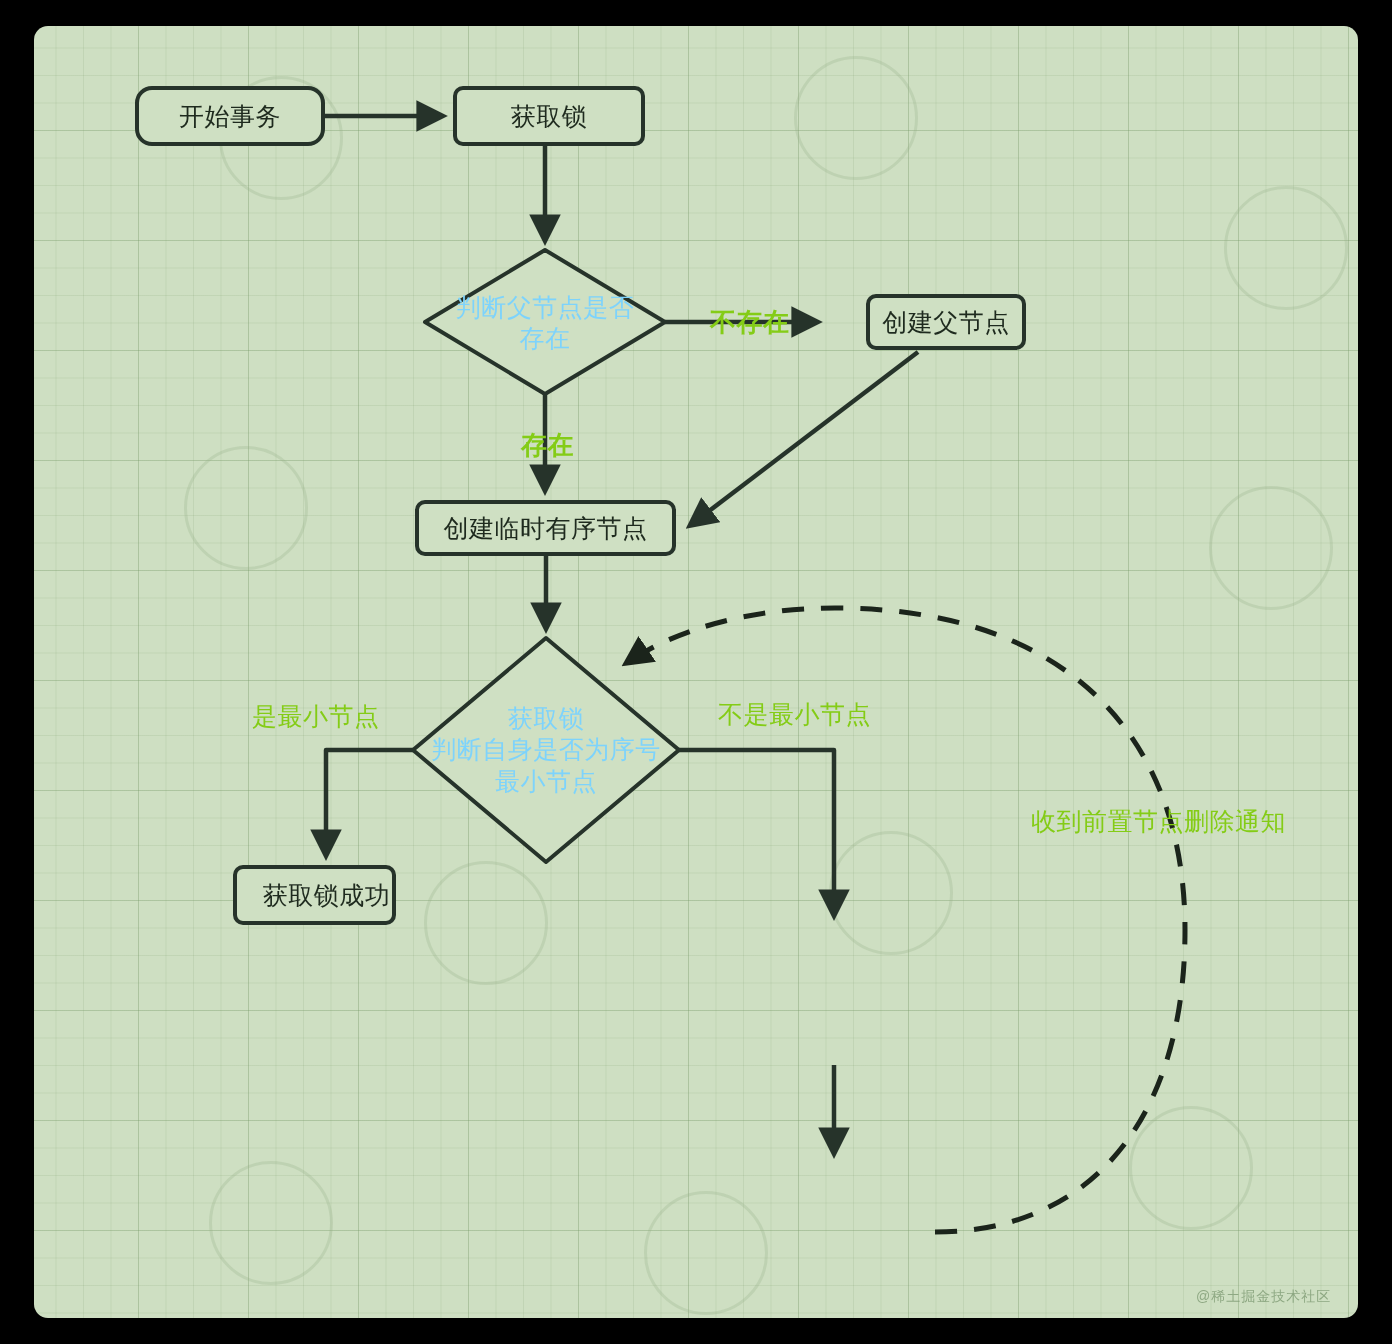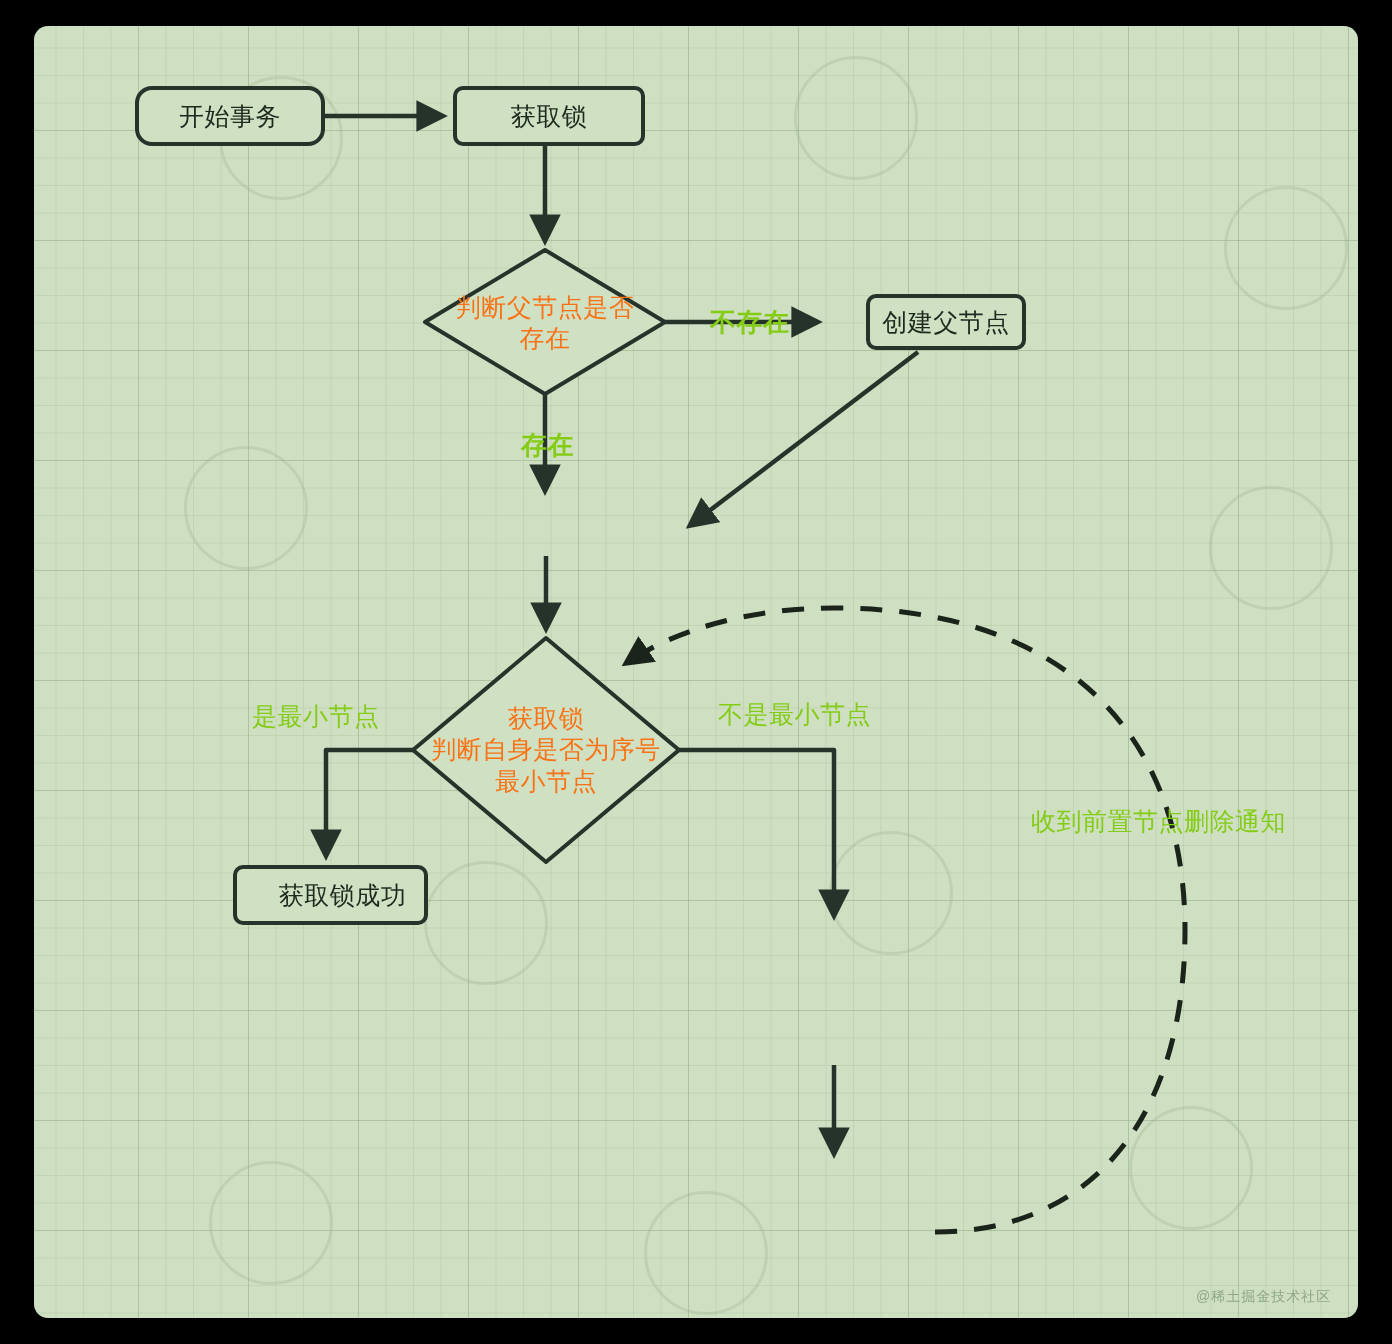--- a/index.html
+++ b/index.html
@@ -69,21 +69,21 @@
     line-height: 1.22;
     letter-spacing: 0.5px;
     white-space: pre-line;
   }
   .diamond-label {
     position: absolute;
     display: flex;
     align-items: center;
     justify-content: center;
     text-align: center;
-    color: #f97316;
+    color: #7dd3fc;
     font-size: 25px;
     line-height: 1.25;
     letter-spacing: 0.5px;
     white-space: pre-line;
     pointer-events: none;
   }
   .edge-label {
     position: absolute;
     color: #84cc16;
     font-size: 25px;
@@ -156,22 +156,23 @@
              C 1185 730 1060 608 835 608
              C 745 608 672 632 628 662" stroke="#1b241b" stroke-width="5" fill="none" stroke-dasharray="22 17" stroke-linecap="butt" marker-end="url(#arrow-dash)"></path>
   </svg>
 
   <div class="node" style="left:135px; top:86px; width:190px; height:60px;border-radius:17px;">开始事务</div>
 
   <div class="node" style="left:453px; top:86px; width:192px; height:60px;">获取锁</div>
 
   <div class="node" style="left:866px; top:294px; width:160px; height:56px;">创建父节点</div>
 
+  <div class="node" style="left:415px; top:500px; width:261px; height:56px;">创建临时有序节点</div>
 
-  <div class="node" style="left:233px; top:865px; width:195px; height:60px;padding-left:24px;">获取锁成功</div>
+  <div class="node" style="left:233px; top:865px; width:163px; height:60px;padding-left:24px;">获取锁成功</div>
 
 
 
   <div class="diamond-label" style="left:415px; top:284px; width:260px; height:78px;">判断父节点是否
 存在</div>
 
   <div class="diamond-label" style="left:396px; top:697px; width:300px; height:106px;">获取锁
 判断自身是否为序号
 最小节点</div>
 

